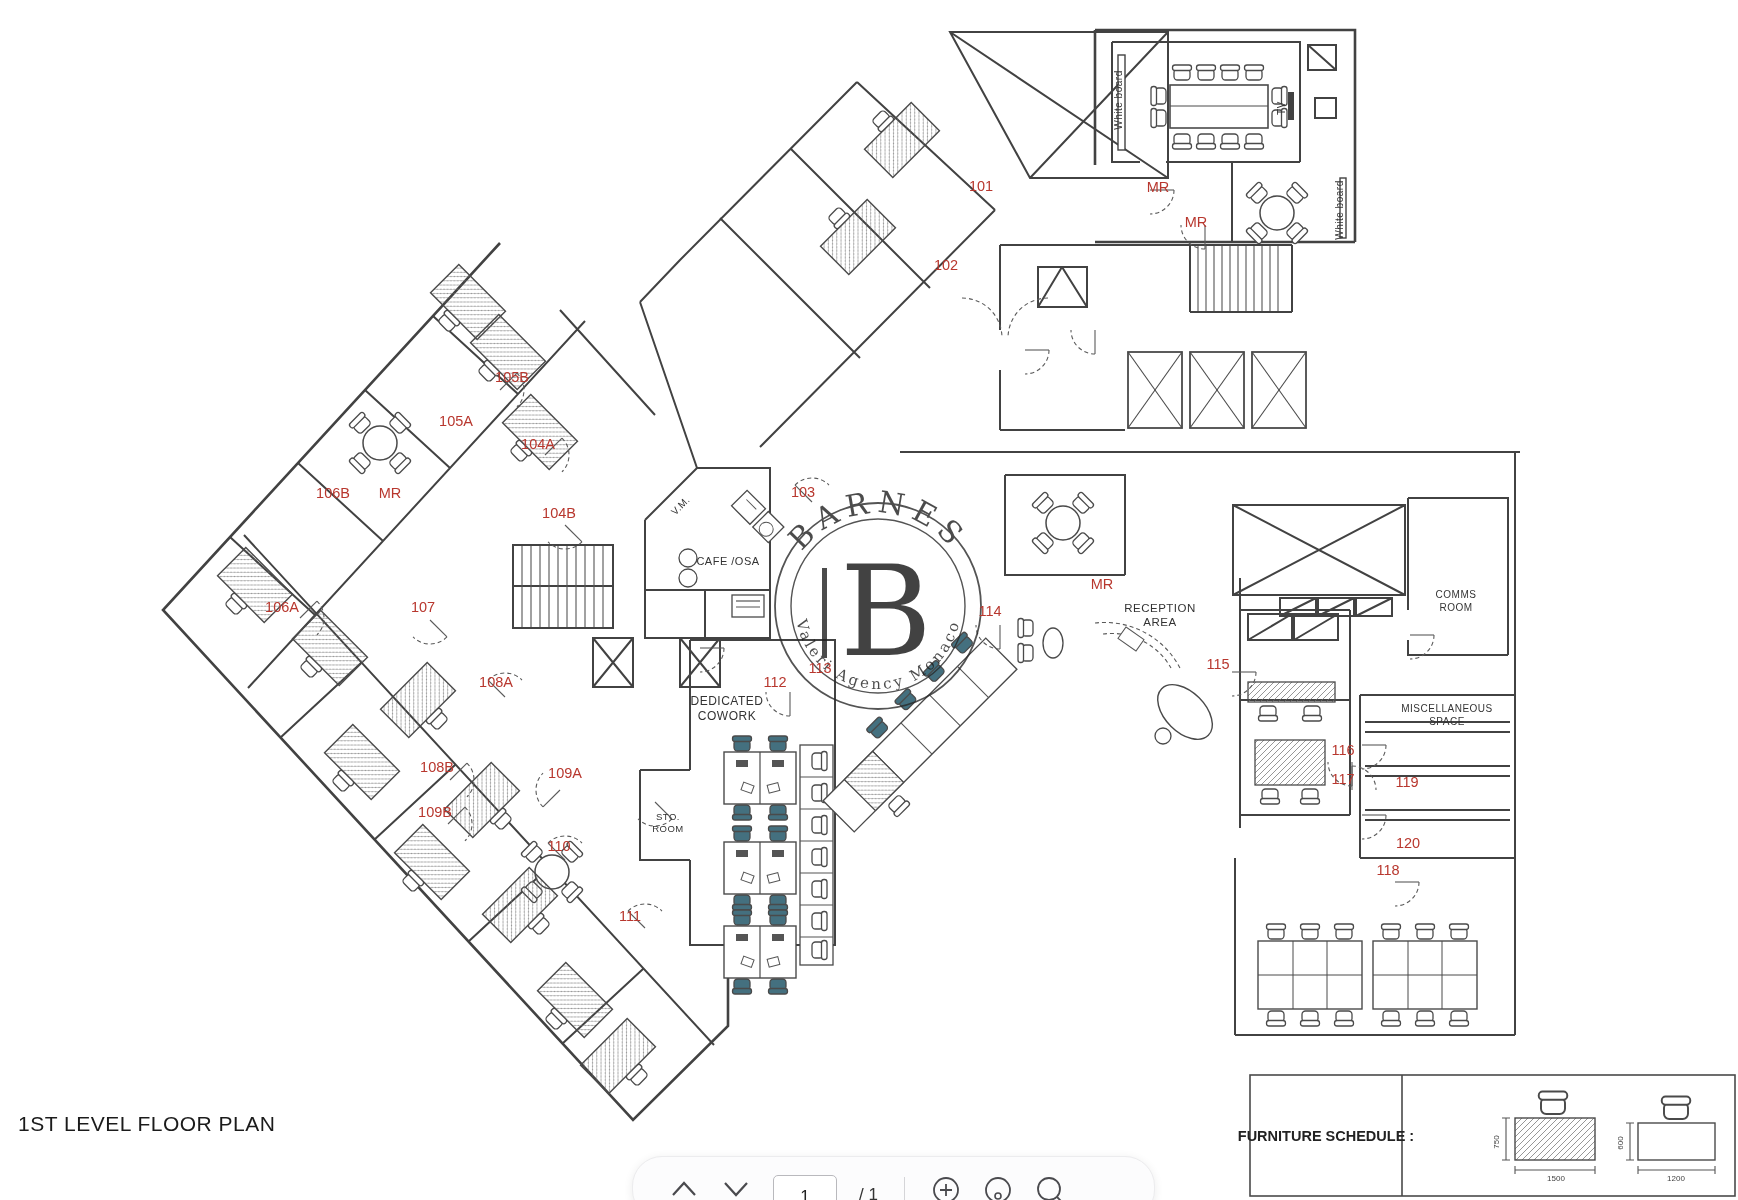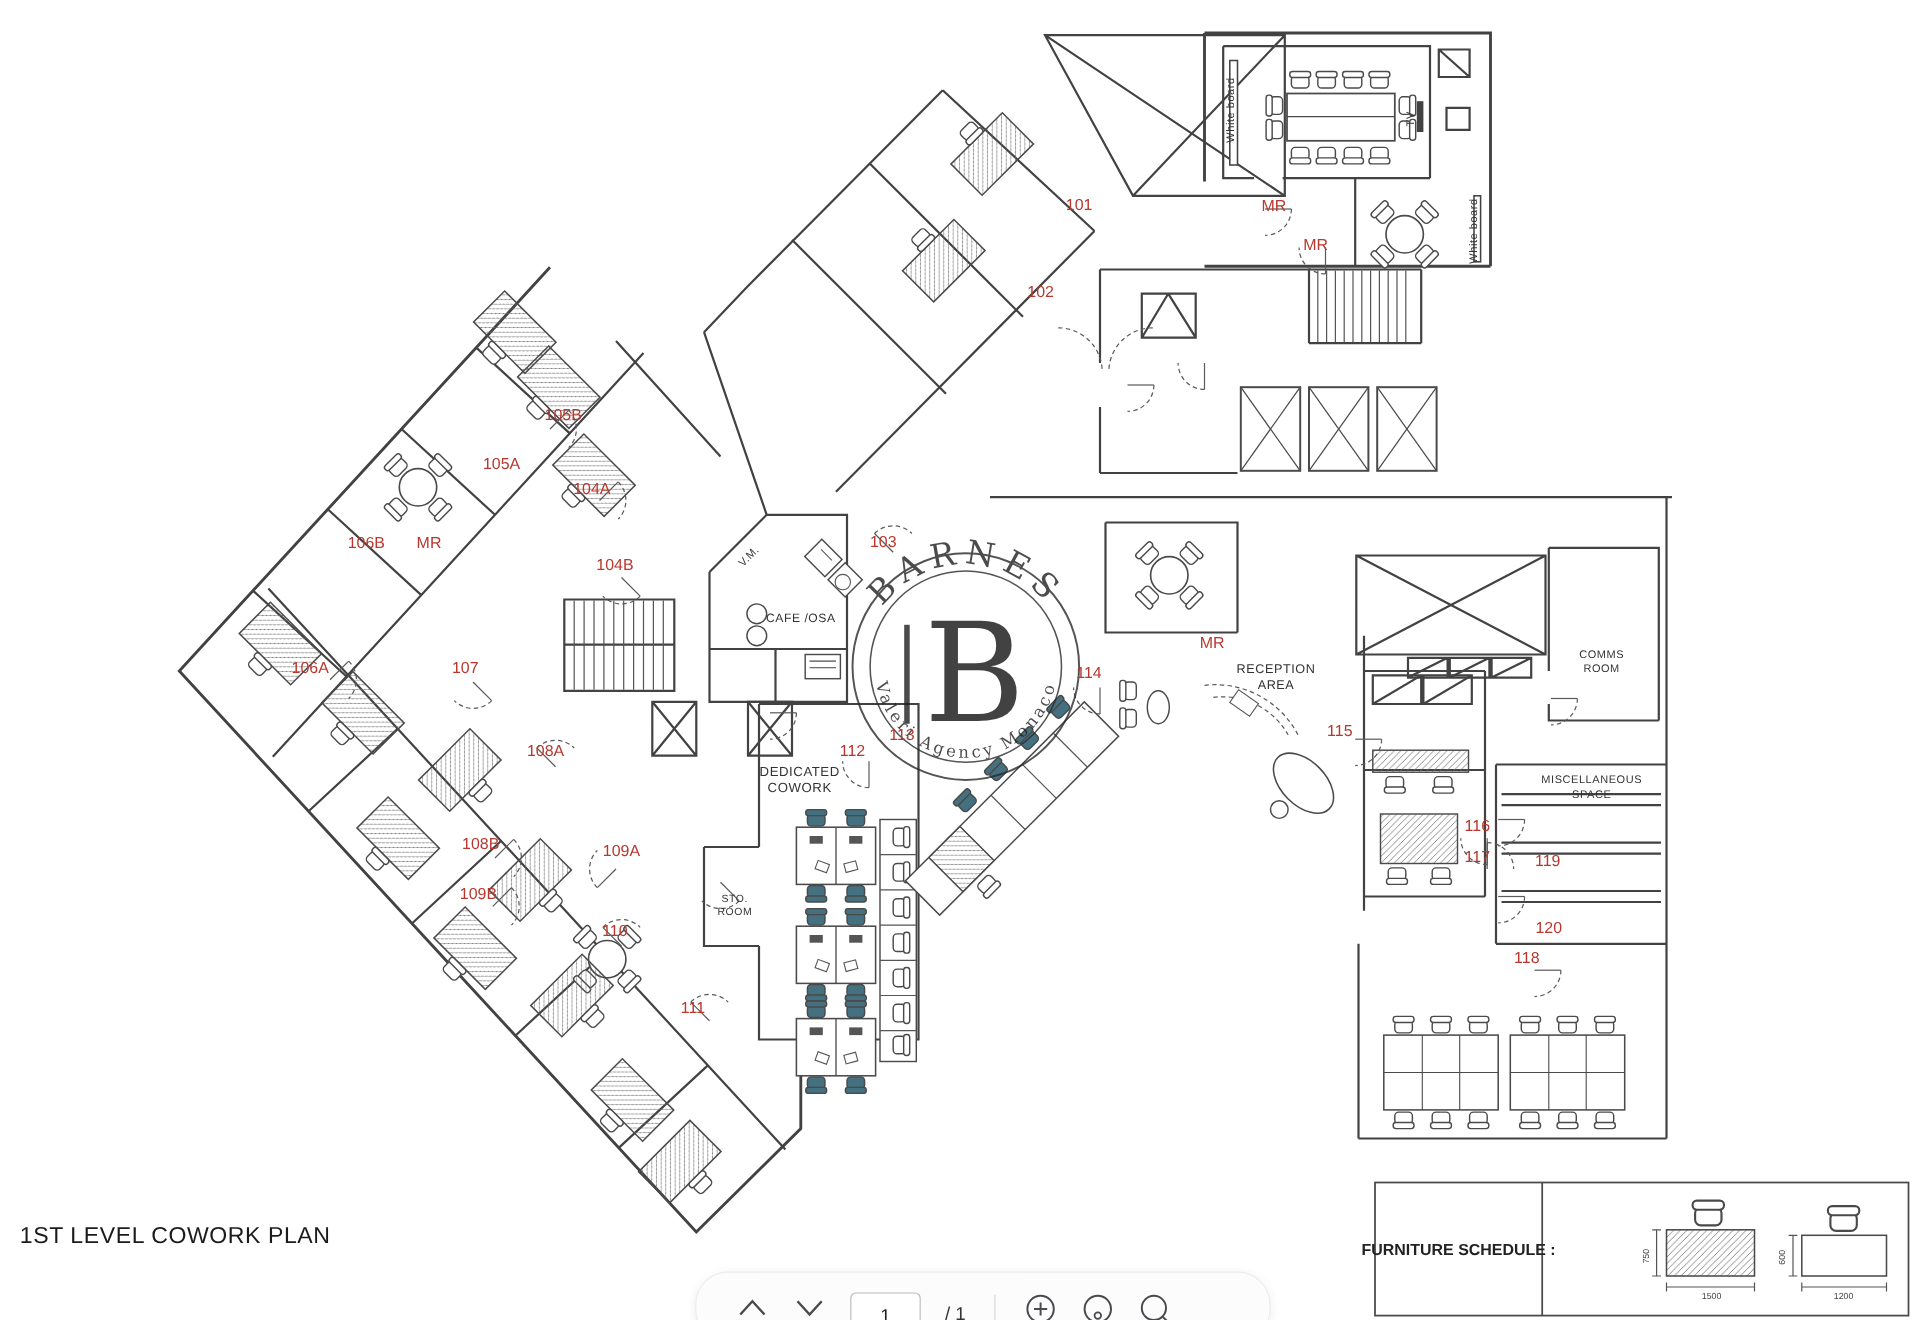--- a/index.html
+++ b/index.html
@@ -357,21 +357,21 @@
     <use href="#chair" transform="translate(1676,1110) scale(1.5)" style="color:#fff"></use>
     <rect x="1638" y="1123" width="77" height="37" fill="#fff" stroke="#4a4a4a" stroke-width="1.4"></rect>
     <path class="thin" d="M1630,1123 L1630,1160 M1626,1123 L1634,1123 M1626,1160 L1634,1160
                           M1638,1170 L1715,1170 M1638,1166 L1638,1174 M1715,1166 L1715,1174"></path>
     <text x="1623" y="1143" transform="rotate(-90 1623 1143)" text-anchor="middle" style="font:8px 'Liberation Sans',sans-serif;fill:#444">600</text>
     <text x="1676" y="1181" text-anchor="middle" style="font:8px 'Liberation Sans',sans-serif;fill:#444">1200</text>
   </g>
 </svg>
 
 
-<div id="plan-title">1ST LEVEL COWORK PLAN</div>
+<div id="plan-title">1ST LEVEL FLOOR PLAN</div>
 
 
 <div id="toolbar">
   <button class="tb-btn" aria-label="previous page">
     <span>
       <svg width="30" height="26" viewBox="0 0 30 26">
           <path d="M4 20 L15 8 L26 20" fill="none" stroke="#4a4a4e" stroke-width="2.2"></path>
         </svg>
     </span>
   </button>

